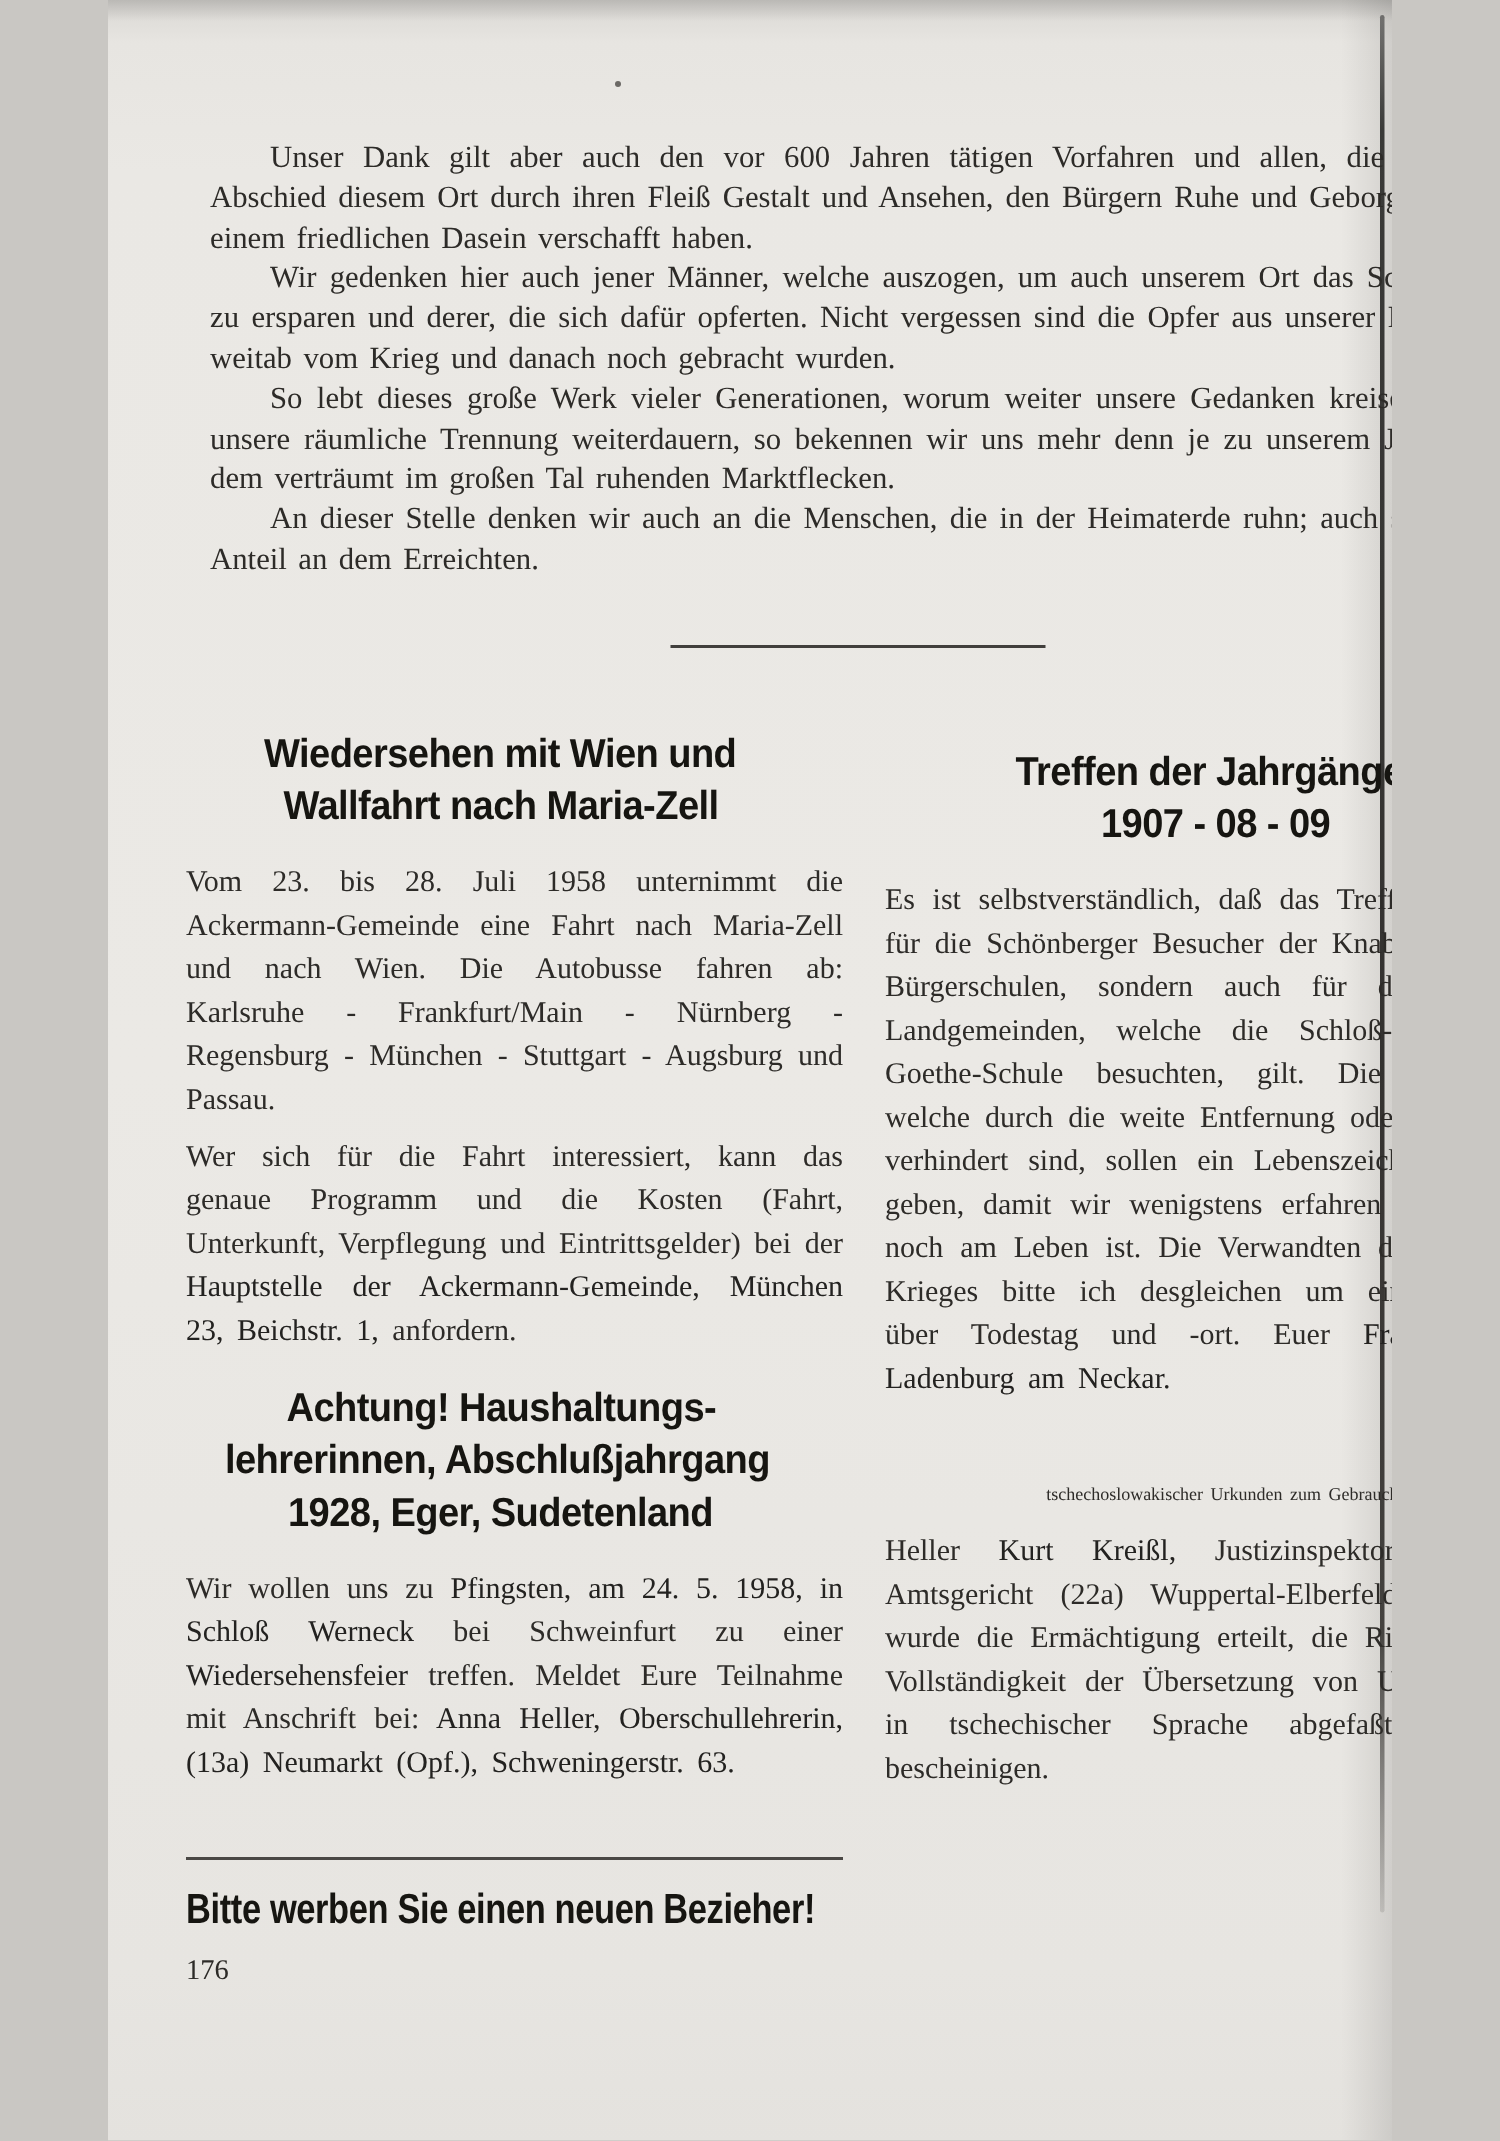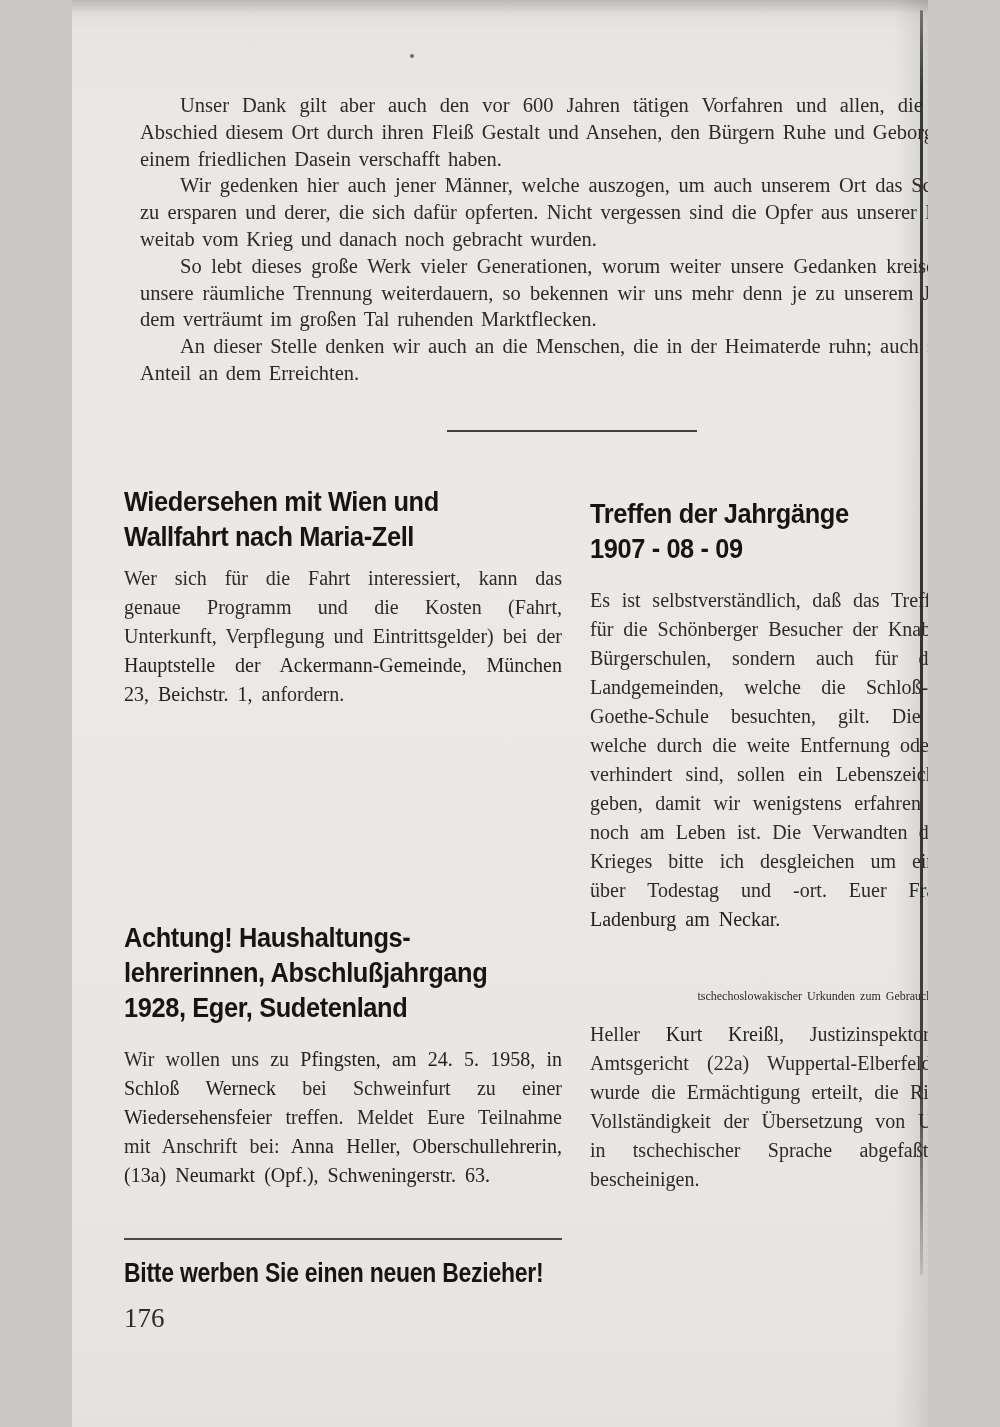--- a/index.html
+++ b/index.html
@@ -47,20 +47,21 @@
   .col-left{left:52px;width:438px;}
   .col-right{left:518px;width:450px;}
   .col .article{position:absolute;left:0;width:100%;}
 
   .headline{
     font-family:"Liberation Sans", sans-serif;
     font-weight:700;color:#161511;
     font-size:27px;line-height:35px;
     letter-spacing:-0.4px;
     margin:0;
+    text-align:center;
   }
   .headline span{display:inline-block;transform:scaleX(0.94);transform-origin:0 50%;white-space:nowrap;}
 
   .btext{
     font-size:20px;line-height:29px;
     text-align:justify;word-spacing:4px;
     margin:0;
   }
   .btext strong{font-weight:normal;color:#232220;margin-top:15px;}
   .mt{margin-top:19px;}
@@ -77,21 +78,21 @@
   .promo{
     position:absolute;left:0;top:772px;
     font-family:"Liberation Sans", sans-serif;
     font-weight:700;color:#161511;
     font-size:28px;white-space:nowrap;
     transform:scaleX(0.82);transform-origin:0 50%;
     letter-spacing:-0.3px;
   }
   .pagenum{
     position:absolute;left:0;top:818px;
-    font-size:27px;color:#2d2b28;
+    font-size:19px;color:#2d2b28;
   }
 </style>
 </head>
 <body>
 
 <div class="page">
 
   <div class="top-shade"></div>
   <div class="edge-shade"></div>
   <div class="binding-line"></div>
@@ -106,20 +107,21 @@
 
   <div class="center-rule"></div>
 
   <div class="col col-left">
 
     <div class="article" style="top:0;">
       <h2 class="headline">
         <span>Wiedersehen mit Wien und</span><br>
         <span>Wallfahrt nach Maria-Zell</span>
       </h2>
+      <p class="btext mt">Vom 23. bis 28. Juli 1958 unternimmt die Ackermann-Gemeinde eine Fahrt nach Maria-Zell und nach Wien. Die Autobusse fahren ab: Karlsruhe - Frankfurt/Main - Nürnberg - Regensburg - München - Stuttgart - Augsburg und Passau.</p>
       <p class="btext mt-s"><span>Wer sich für die Fahrt interessiert, kann das genaue Programm und die Kosten (Fahrt, Unterkunft, Verpflegung und Eintrittsgelder) bei der </span><strong>Hauptstelle der Ackermann-Gemeinde, München 23, Beichstr. 1,</strong><span> anfordern.</span></p>
     </div>
 
     <div class="article" style="top:436px;">
       <h2 class="headline">
         <span>Achtung! Haushaltungs-</span><br>
         <span>lehrerinnen, Abschlußjahrgang</span><br>
         <span>1928, Eger, Sudetenland</span>
       </h2>
       <p class="btext mt"><span>Wir wollen uns zu </span><strong>Pfingsten, am 24. 5. 1958, in Schloß Werneck</strong><span> bei Schweinfurt zu einer </span><strong>Wiedersehensfeier</strong><span> treffen. Meldet Eure Teilnahme mit Anschrift bei: </span><strong>Anna Heller, Oberschullehrerin, (13a) Neumarkt (Opf.), Schweningerstr. 63.</strong></p>

